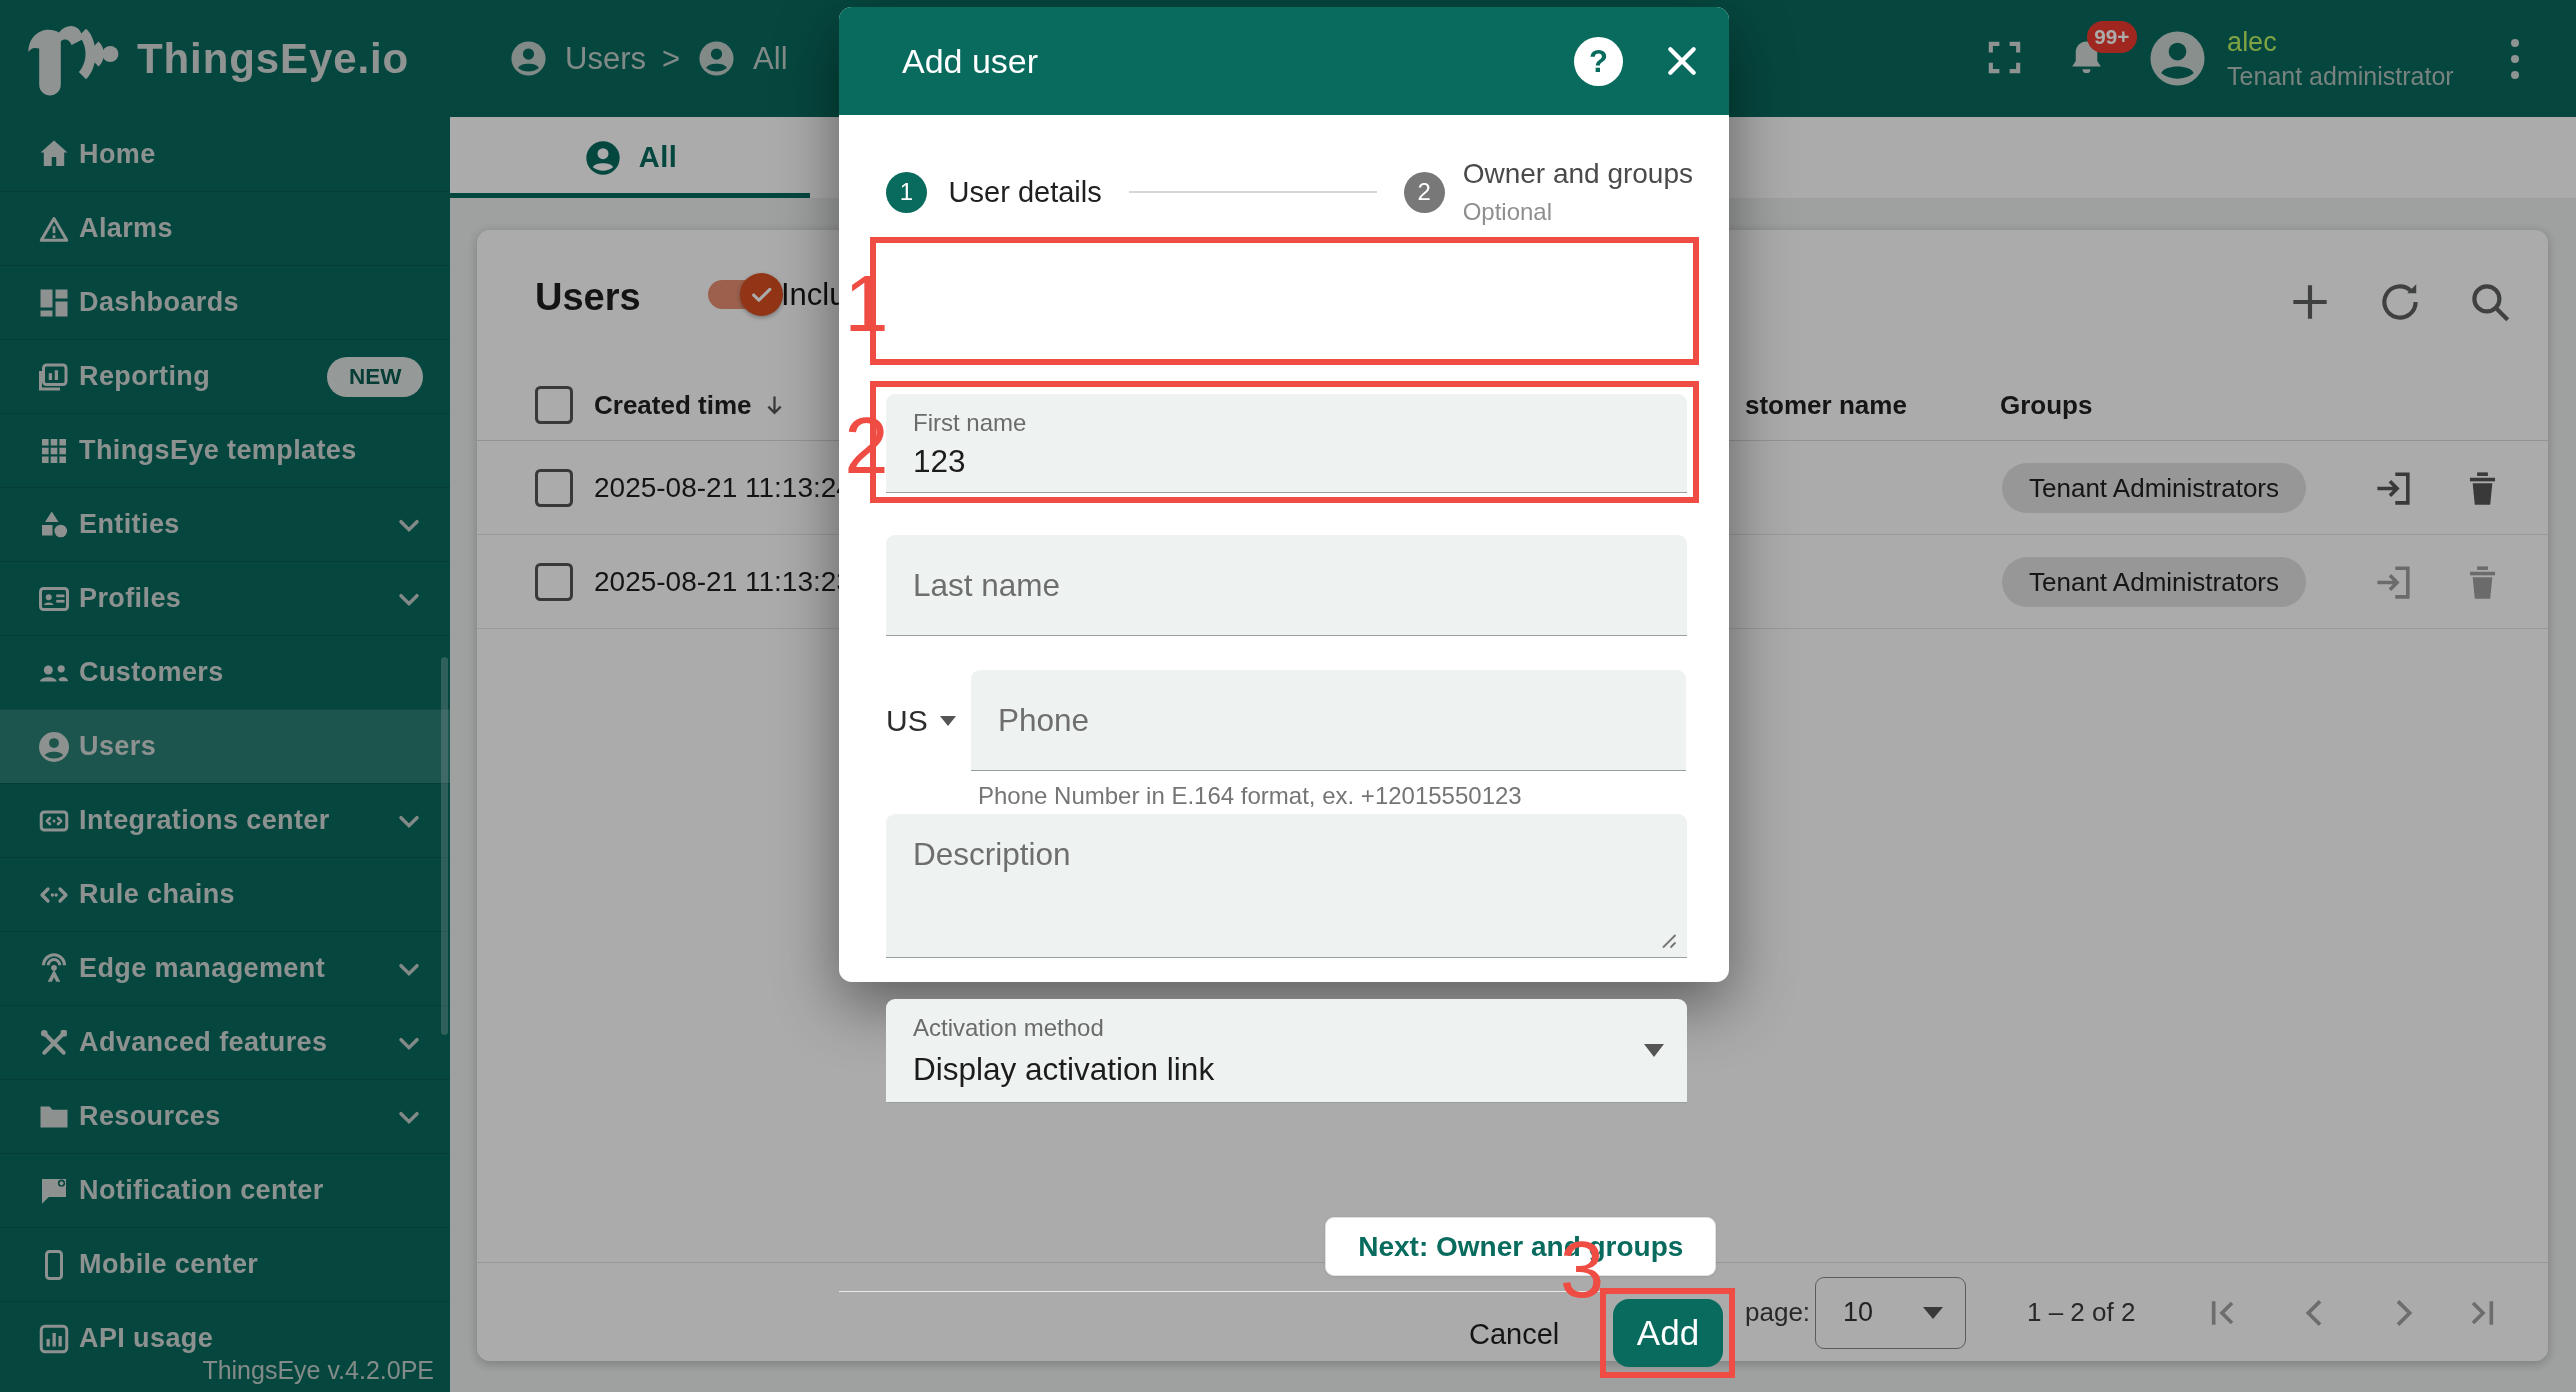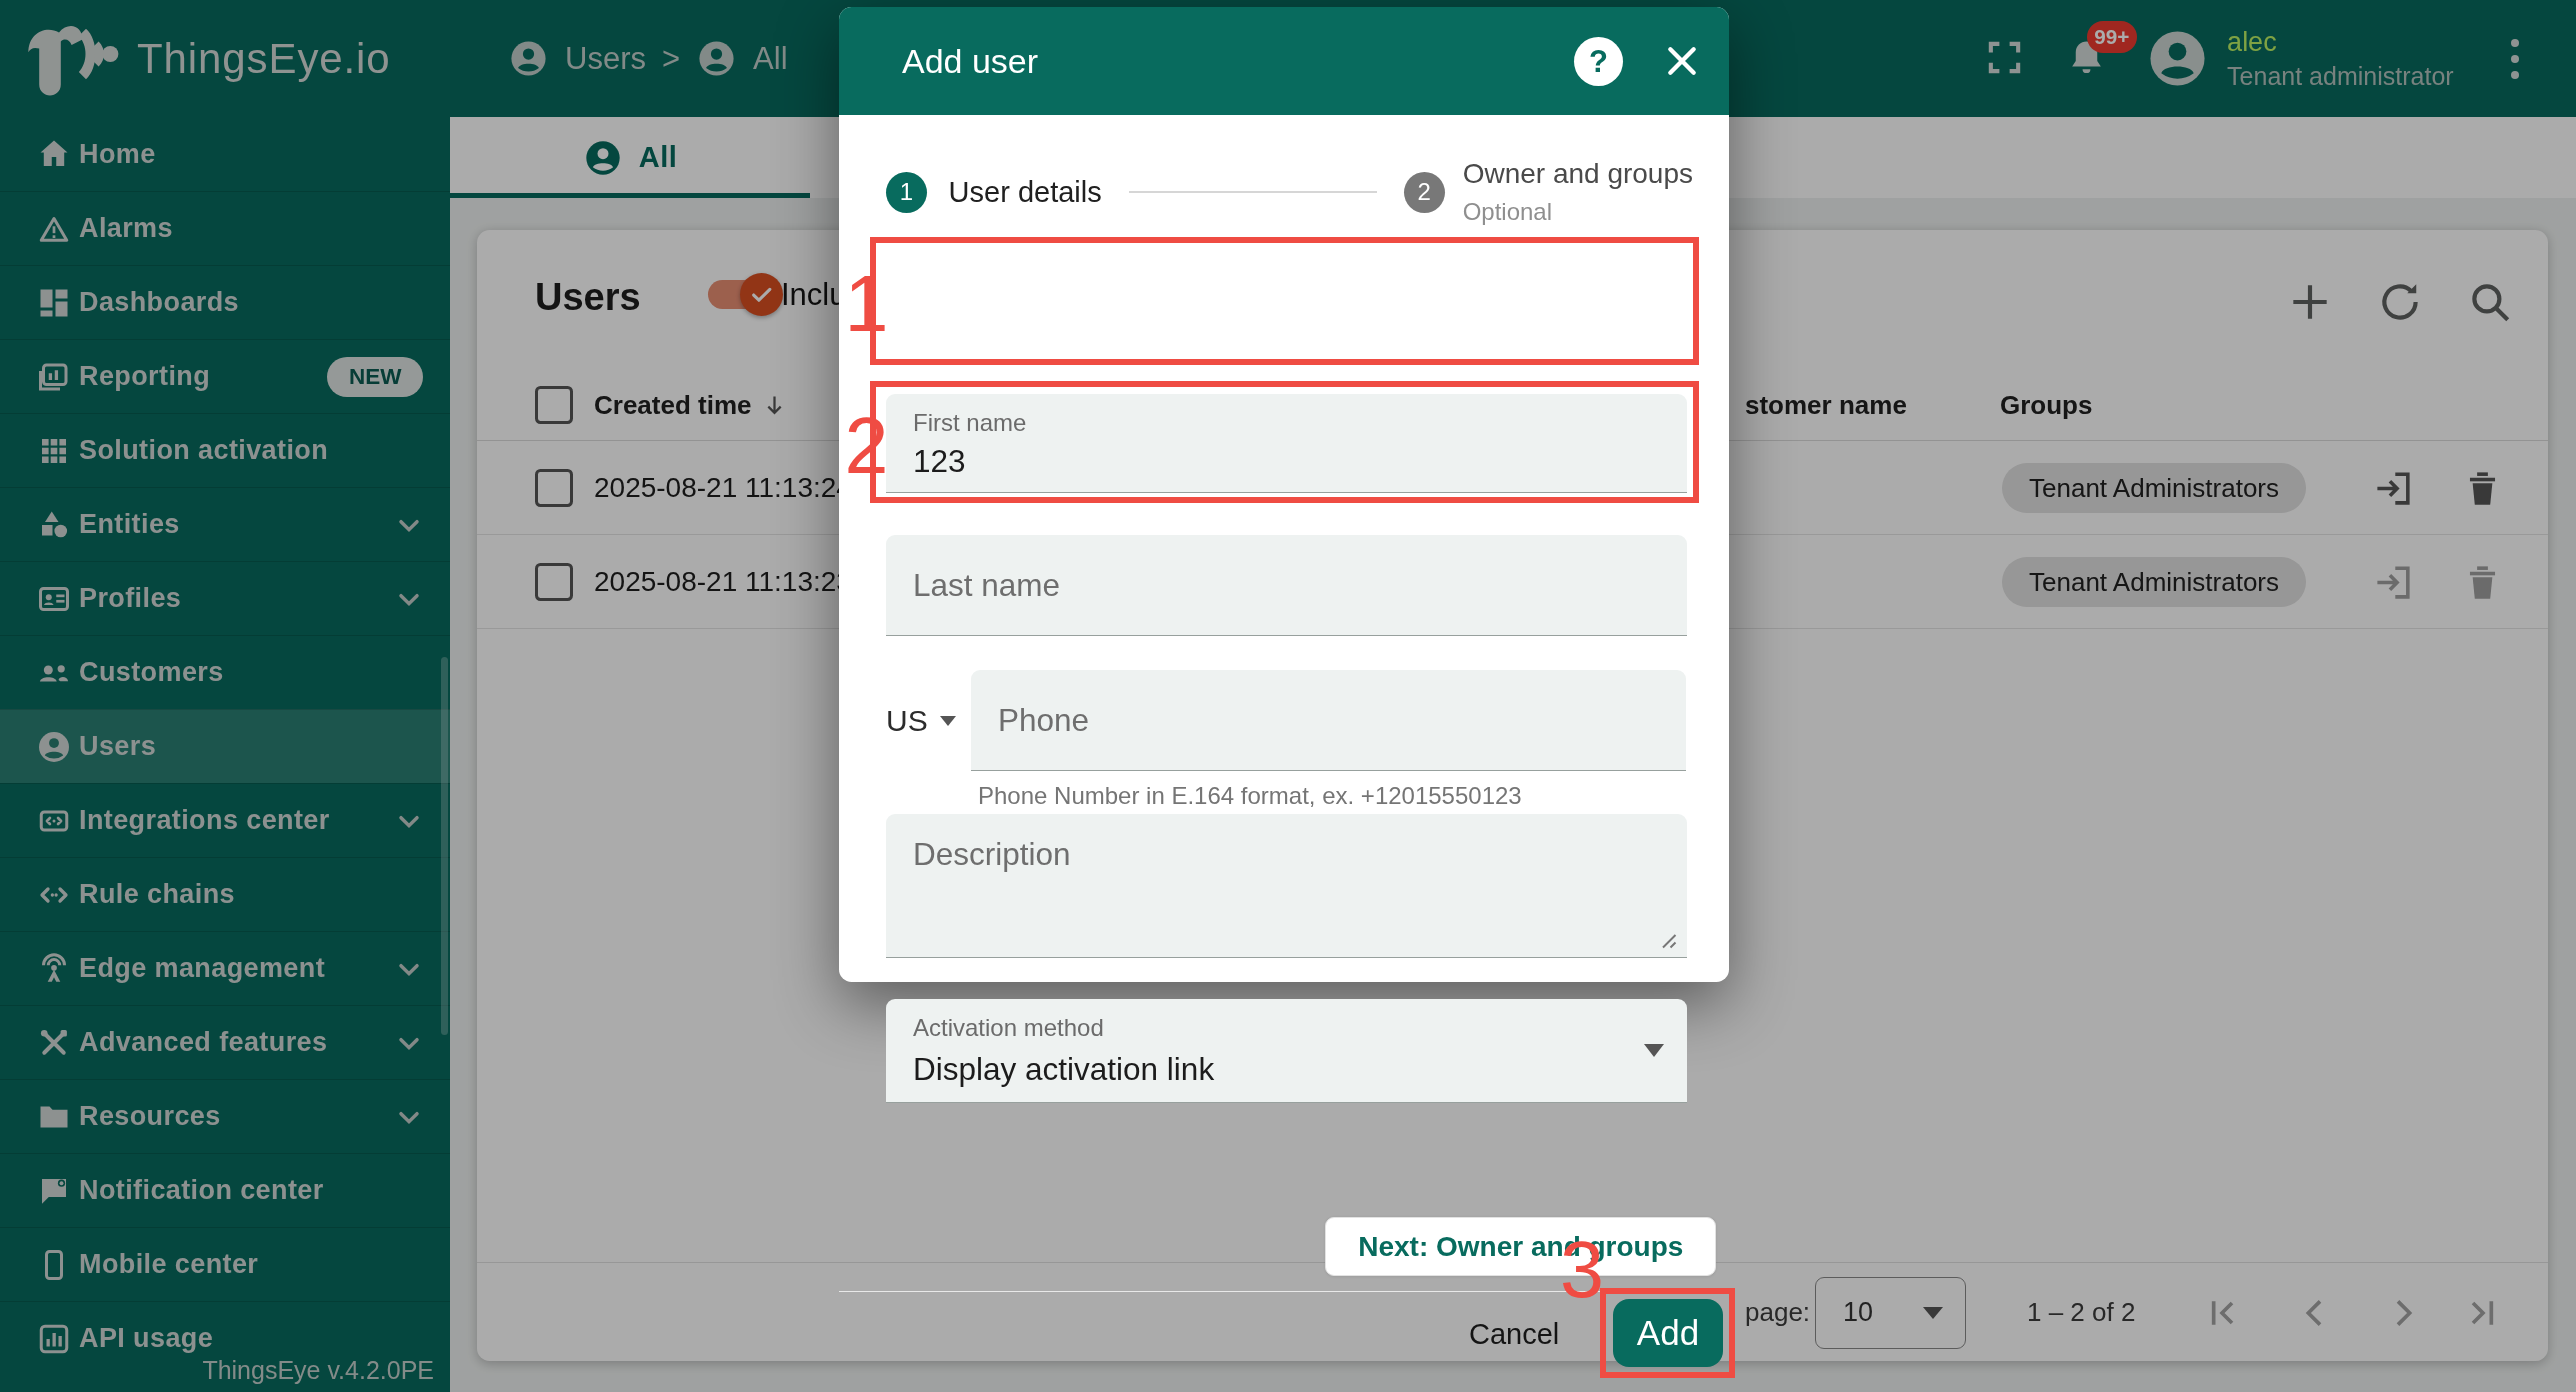--- a/index.html
+++ b/index.html
@@ -7,21 +7,21 @@
   --ink:#1e1e1e; --lbl:#6b6b6b; --fldbg:#eef2f1;
 }
 *{margin:0;padding:0;box-sizing:border-box;font-family:"Liberation Sans","DejaVu Sans",sans-serif}
 html,body{width:2576px;height:1392px;overflow:hidden;background:#eef1f0}
 #screen{position:relative;width:2576px;height:1392px;overflow:hidden}
 
 
 #topbar{position:absolute;left:0;top:0;width:2576px;height:117px;background:var(--teal);z-index:2}
 .logo-mark{position:absolute;left:23.4px;top:18px;width:108px;height:81px;color:#d6dbd9}
 .logo-text{position:absolute;left:137px;top:0;height:117px;display:flex;align-items:center;
-  font-size:42px;font-weight:400;color:#d6dbd9;letter-spacing:0.9px}
+  font-size:42px;font-weight:700;color:#d6dbd9;letter-spacing:0.9px}
 .crumbs{position:absolute;left:508px;top:0;height:117px;display:flex;align-items:center;gap:16px;
   color:#c2cecb;font-size:31px;font-weight:500}
 .tb-right{position:absolute;right:50px;top:0;height:117px;display:flex;align-items:center}
 .tb-names{display:flex;flex-direction:column;line-height:1.3;margin-left:20px;margin-right:50px}
 .tb-name{font-size:27px;color:#bef264}
 .tb-role{font-size:25px;color:#b3c2be}
 .bellwrap{position:relative;margin:0 40px}
 .badge99{position:absolute;top:-14.4px;left:21.6px;min-width:50px;height:32px;border-radius:16px;
   background:#ef3b30;color:#fff;font-size:20.7px;font-weight:700;display:flex;align-items:center;justify-content:center;padding:0 7.2px}
 .kebab{display:flex;flex-direction:column;gap:8px;padding:7.2px}
@@ -255,21 +255,21 @@
         </span>
       <span class="sb-label">Reporting</span>
       <span class="sb-badge">NEW</span>
     </div>
     <div class="sb-item">
       <span class="sb-ico">
           <svg viewBox="0 0 24 24" fill="currentColor">
             <path d="M4 4h4.4v4.4H4zM9.8 4h4.4v4.4H9.8zM15.6 4H20v4.4h-4.4zM4 9.8h4.4v4.4H4zM9.8 9.8h4.4v4.4H9.8zM15.6 9.8H20v4.4h-4.4zM4 15.6h4.4V20H4zM9.8 15.6h4.4V20H9.8zM15.6 15.6H20V20h-4.4z"></path>
           </svg>
         </span>
-      <span class="sb-label">Solution activation</span>
+      <span class="sb-label">ThingsEye templates</span>
     </div>
     <div class="sb-item">
       <span class="sb-ico">
           <svg viewBox="0 0 24 24" fill="currentColor">
             <path d="M10.5 3 6 10h9z"></path>
             <rect x="4" y="12" width="7" height="7"></rect>
             <circle cx="16.5" cy="16" r="4.2"></circle>
           </svg>
         </span>
       <span class="sb-label">Entities</span>

